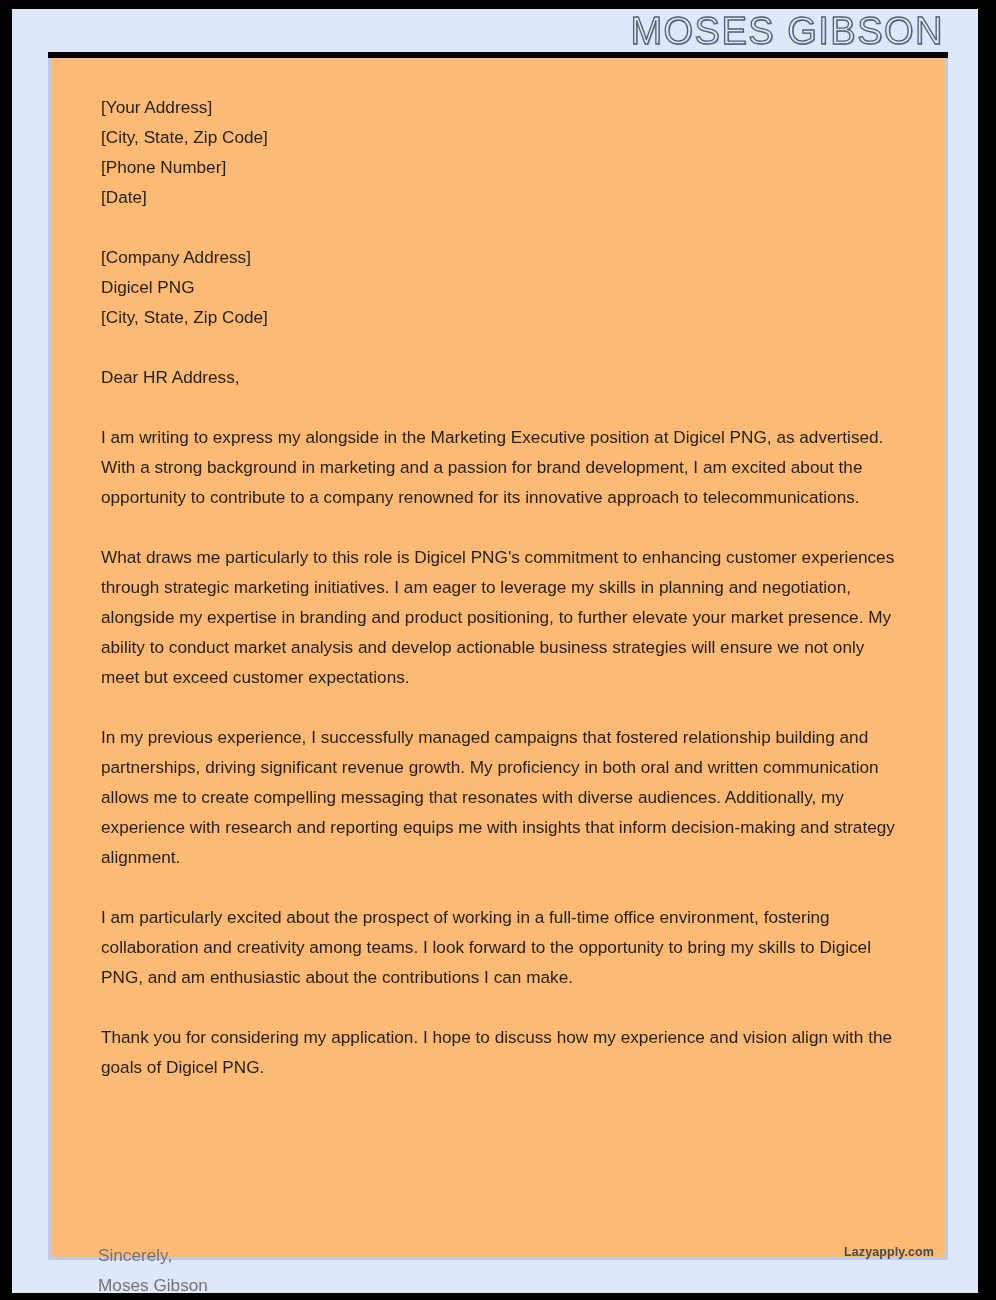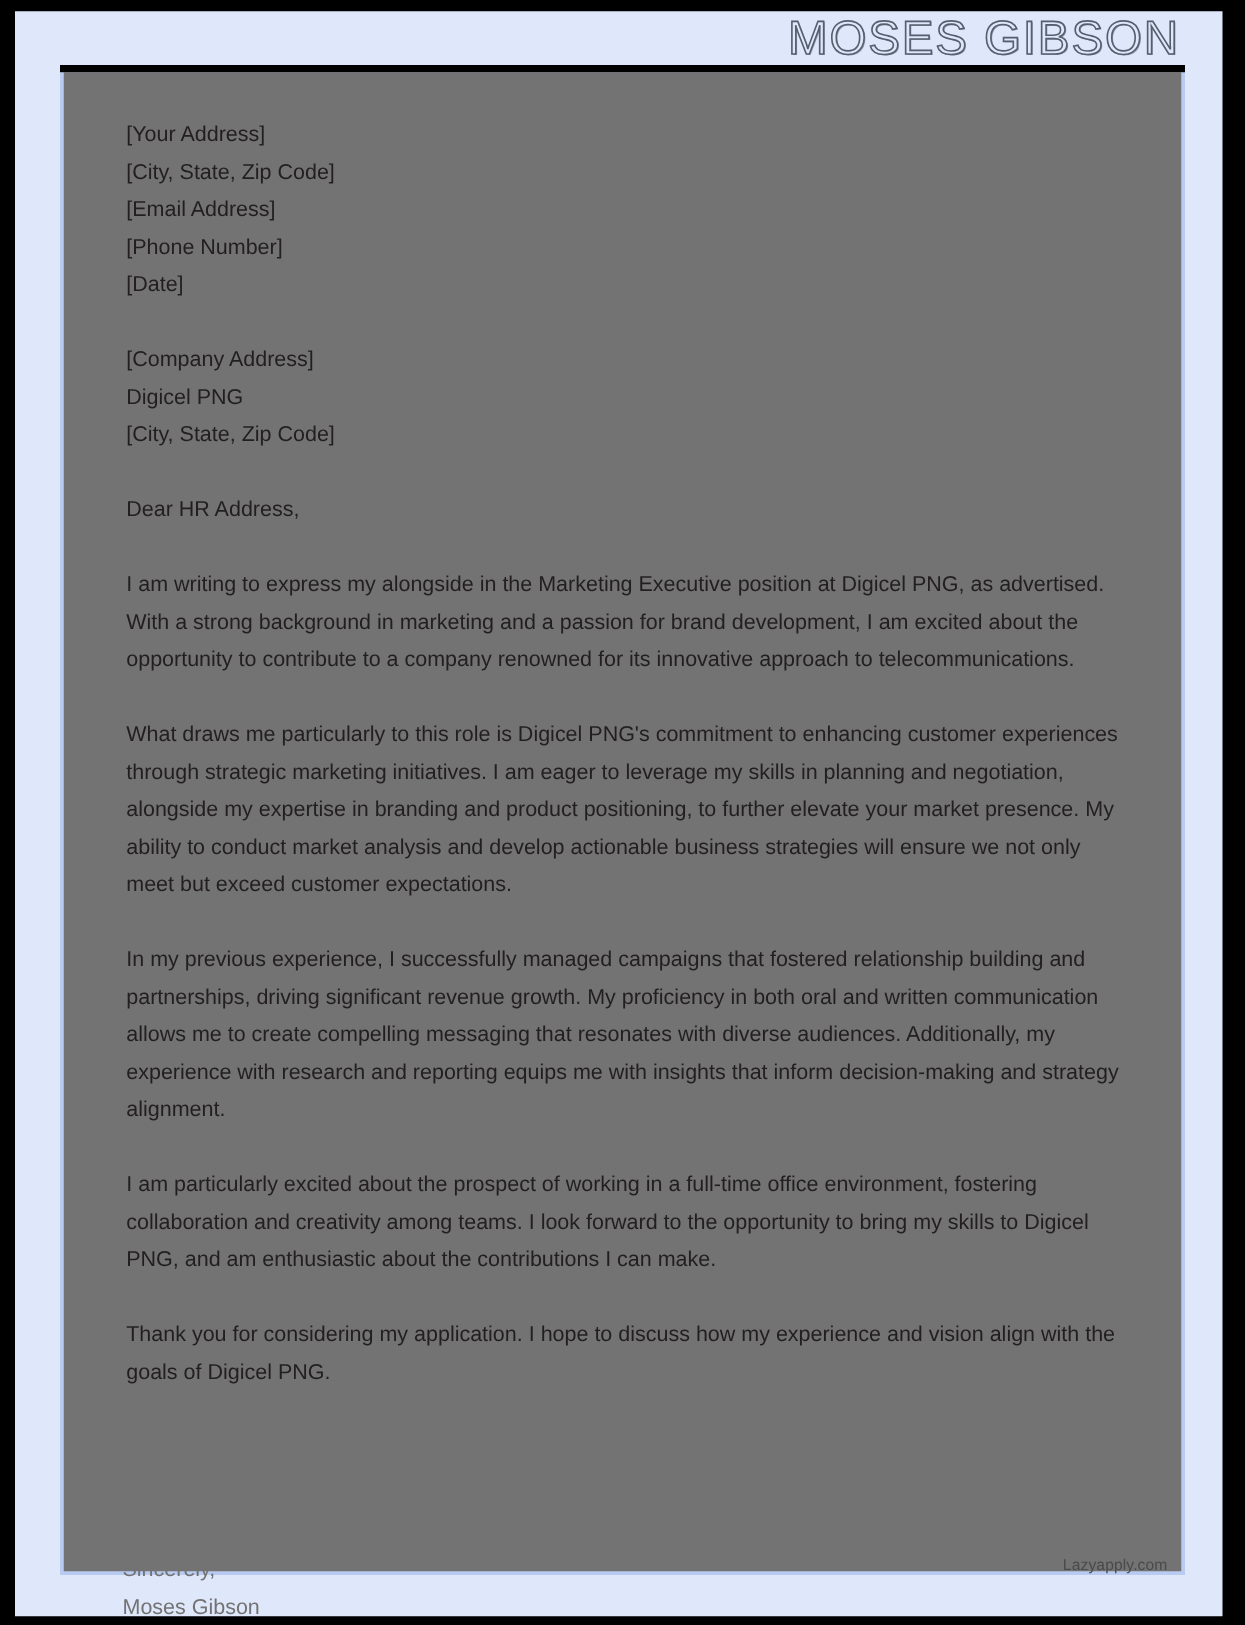--- a/index.html
+++ b/index.html
@@ -70,21 +70,21 @@
     background: #000000;
   }
 
   
   .sheet {
     position: absolute;
     left: 48px;
     top: 58px;
     width: 900px;
     height: 1202px;
-    background: #737373;
+    background: #fdba74;
     border-left: 3px solid #b9cbf0;
     border-right: 3px solid #b9cbf0;
     border-bottom: 3px solid #b9cbf0;
     overflow: hidden;
   }
 
   .letter {
     padding: 34px 44px 0 50px;
     color: #231f20;
     font-size: 17.2px;
@@ -115,20 +115,21 @@
 
   
   .watermark {
     position: absolute;
     right: 62px;
     top: 1245px;
     font-size: 12.5px;
     color: #4a4a4a;
     letter-spacing: 0.1px;
     z-index: 5;
+    font-weight: bold;
   }
 </style>
 </head>
 <body>
 
 <div class="page-frame">
 
   <div class="blue-mat"></div>
 
   <div class="header-band">
@@ -136,21 +137,20 @@
   </div>
 
   <div class="header-rule"></div>
 
   <div class="sheet">
     <div class="letter">
 
       <div>
         <div class="addr-line">[Your Address]</div>
         <div class="addr-line">[City, State, Zip Code]</div>
-        <div class="addr-line">[Email Address]</div>
         <div class="addr-line">[Phone Number]</div>
         <div class="addr-line">[Date]</div>
       </div>
 
       <div class="block-gap"></div>
 
       <div>
         <div class="addr-line">[Company Address]</div>
         <div class="addr-line">Digicel PNG</div>
         <div class="addr-line">[City, State, Zip Code]</div>

